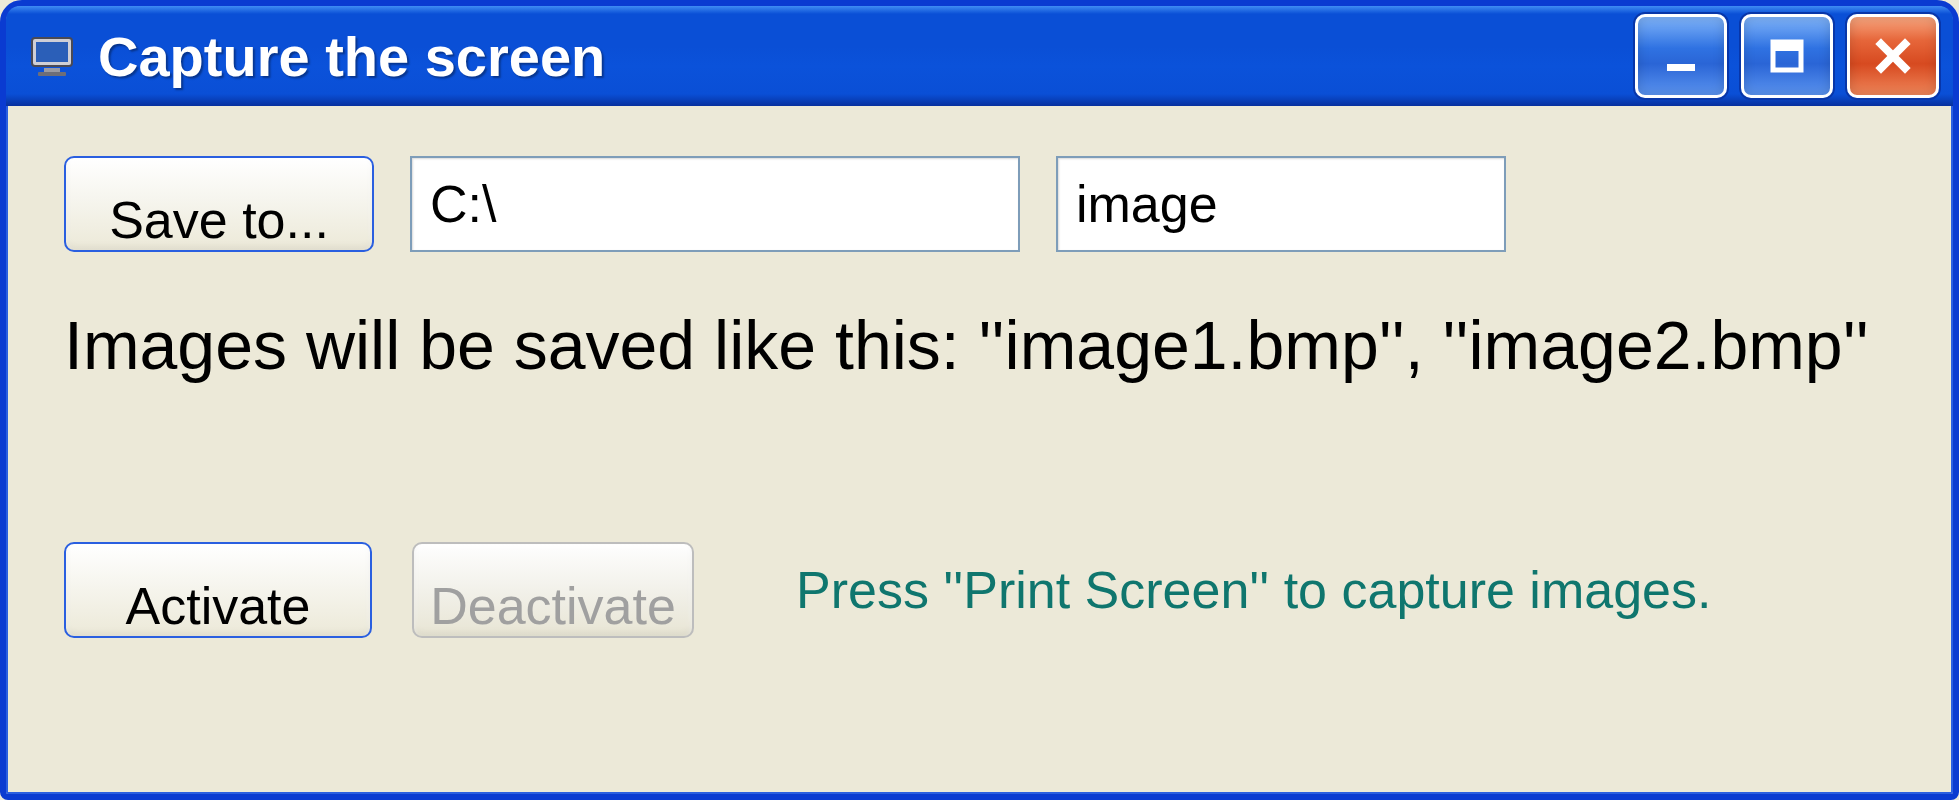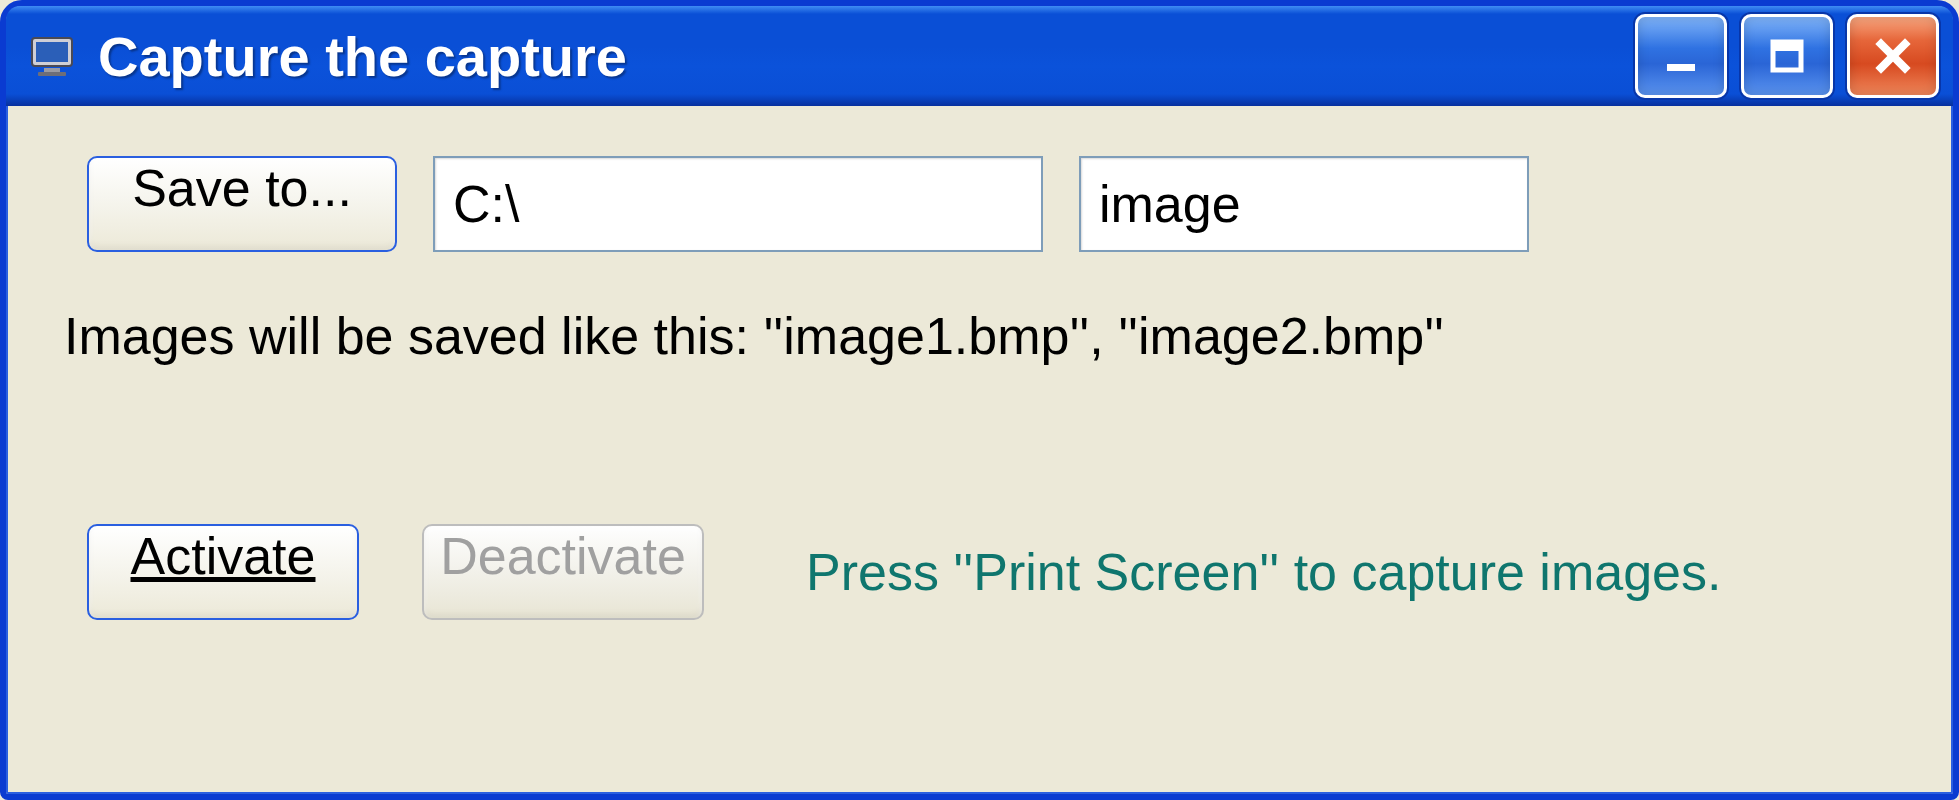--- a/index.html
+++ b/index.html
@@ -101,26 +101,25 @@
   .xp-button {
     font-family: inherit;
     font-size: 52px;
     color: #000;
     background: linear-gradient(to bottom, #ffffff 0%, #f6f5ee 45%, #ece9d8 100%);
     border: 2px solid #2a5fe0;
     border-radius: 10px;
     padding: 0 30px;
     height: 96px;
     display: flex;
-    align-items: flex-start;
+    align-items: flex-end;
     justify-content: center;
     box-shadow: inset 0 -4px 6px rgba(0,0,0,0.05), inset 0 4px 6px rgba(255,255,255,0.7);
     cursor: default;
     white-space: nowrap;
-    margin-left: 23px;
   }
   .xp-button.disabled {
     color: #a0a0a0;
     border: 2px solid #bdbdbd;
     background: linear-gradient(to bottom, #fefefe 0%, #f2f1ea 50%, #e8e5d4 100%);
   }
   .xp-input {
     font-family: inherit;
     font-size: 52px;
     color: #000;
@@ -146,30 +145,30 @@
     width: 70px;
     background: linear-gradient(to bottom, #dbe8fb 0%, #c2d8f6 50%, #b0cbf1 100%);
     border: 1px solid #9ab7e0;
     border-radius: 4px;
     display: flex;
     align-items: center;
     justify-content: center;
   }
   .hint {
     margin-top: 54px;
-    font-size: 52px;
+    font-size: 68px;
     color: #000;
   }
   .row3 {
     display: flex;
     align-items: center;
     gap: 40px;
     margin-top: 158px;
   }
-  .activate-btn   { width: 272px; text-decoration: underline; }
+  .activate-btn   { width: 308px; }
   .deactivate-btn { width: 282px; }
   .instruction {
     font-size: 52px;
     color: #0f766e;
     margin-left: 62px;
     white-space: nowrap;
   }
 </style>
 </head>
 <body>
@@ -178,21 +177,21 @@
 
   <div class="titlebar">
     <span class="app-icon">
       <svg width="48" height="48" viewBox="0 0 48 48">
         <rect x="4" y="6" width="40" height="28" rx="3" fill="#cfcfd6" stroke="#4a4a55" stroke-width="2"></rect>
         <rect x="8" y="10" width="32" height="20" fill="#2b5fb8"></rect>
         <rect x="16" y="36" width="16" height="4" fill="#9a9aa2"></rect>
         <rect x="10" y="40" width="28" height="4" rx="1" fill="#6e6e78"></rect>
       </svg>
     </span>
-    <span class="title-text">Capture the capture</span>
+    <span class="title-text">Capture the screen</span>
     <div class="win-controls">
       <div class="win-btn blue">
         <span>
           <svg width="44" height="44" viewBox="0 0 44 44">
             <rect x="8" y="30" width="28" height="7" fill="#ffffff"></rect>
           </svg>
         </span>
       </div>
       <div class="win-btn blue">
         <span>

